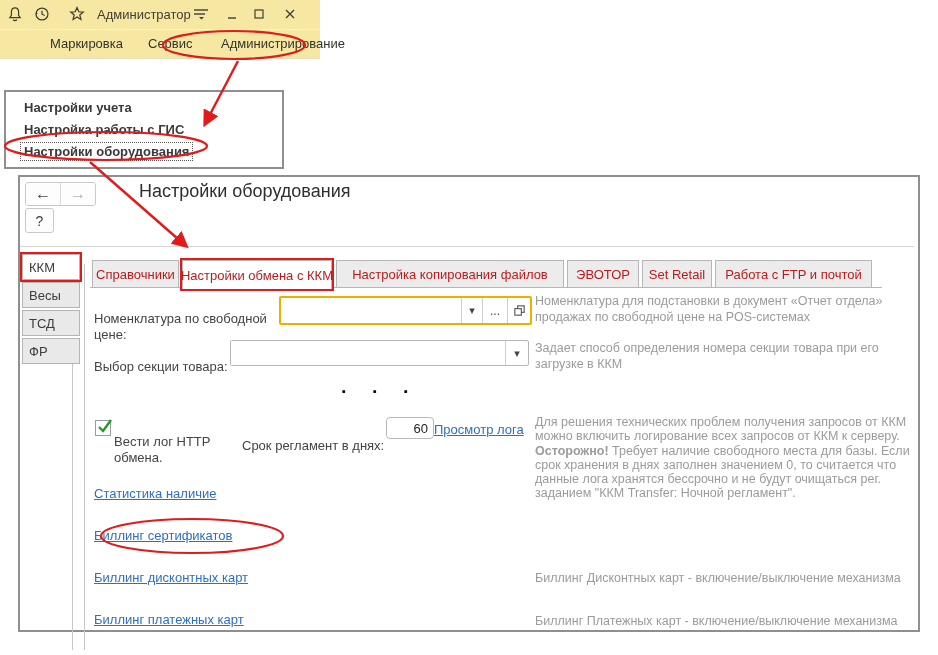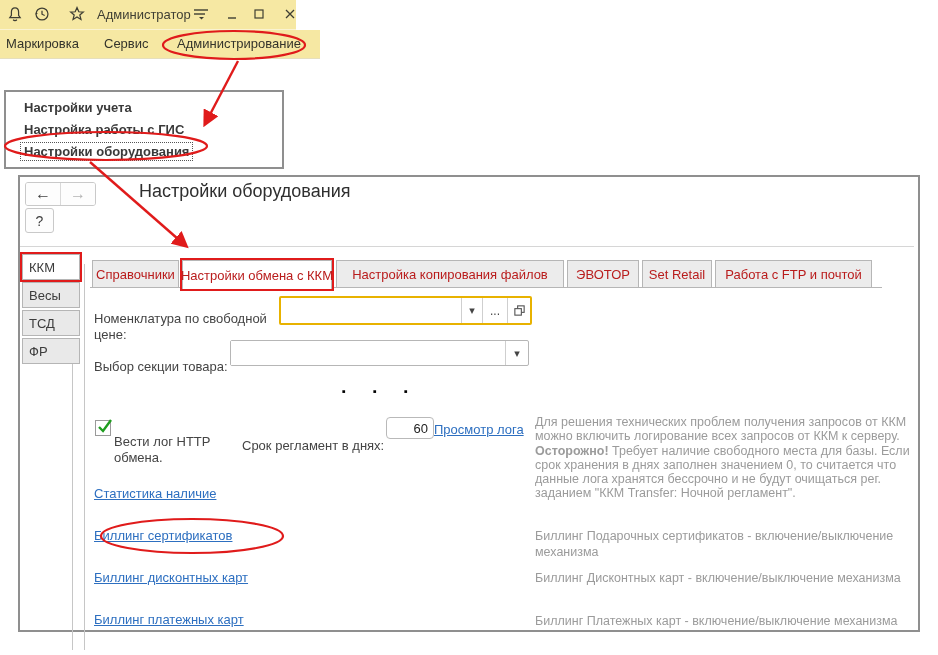--- a/index.html
+++ b/index.html
@@ -1,27 +1,27 @@
 <!DOCTYPE html>
 <html><head>
 <meta charset="utf-8">
 <style>
   html,body{margin:0;padding:0;background:#fff;}
   #screen{position:relative;width:938px;height:655px;background:#fff;
     font-family:"Liberation Sans",sans-serif;color:#3c3c3c;overflow:hidden;}
   .abs{position:absolute;}
 
   
-  #titlebar{left:0;top:0;width:296px;height:29px;background:#f6e8a3;border-bottom:1px solid #faf3d2;}
+  #titlebar{left:0;top:0;width:320px;height:29px;background:#f6e8a3;border-bottom:1px solid #faf3d2;}
   #menubar{left:0;top:30px;width:320px;height:28px;background:#f6e8a3;border-bottom:1px solid #e6dfbd;}
   .tb-icon{position:absolute;top:5px;width:18px;height:18px;}
   .tb-icon svg{display:block;}
   #user-label{position:absolute;left:97px;top:7px;font-size:13px;color:#3e3e33;}
   .winctl{position:absolute;top:4px;width:20px;height:20px;display:flex;align-items:center;justify-content:center;}
-  .menu-item{position:absolute;top:6px;font-size:13px;color:#33332b;cursor:default;}
+  .menu-item{position:absolute;top:6px;font-size:13px;color:#33332b;cursor:default;margin-left:44px;}
 
   
   #dropdown{left:4px;top:90px;width:276px;height:75px;background:#fff;border:2px solid #8f8f8f;}
   .dd-item{position:absolute;left:18px;font-size:13px;font-weight:bold;color:#3a3a3a;white-space:nowrap;}
   .dd-focus{border:1px dotted #555;padding:1px 3px;margin-left:-4px;}
 
   
   #mainwin{left:18px;top:175px;width:898px;height:453px;background:#fff;border:2px solid #8f8f8f;}
   #navgroup{left:5px;top:5px;display:flex;border:1px solid #c9c9c9;border-radius:3px;overflow:hidden;background:#fdfdfd;}
   .navbtn{width:34px;height:22px;display:flex;align-items:center;justify-content:center;font-size:16px;background:#fdfdfd;}
@@ -156,26 +156,28 @@
       <input value="" style="">
       <span class="fbtn" style="width:20px">▾</span>
       <span class="fbtn" style="width:24px;font-size:12px">...</span>
       <span class="fbtn" style="width:22px">
         <svg width="13" height="13" viewBox="0 0 14 14" fill="none" stroke="#555" stroke-width="1.2">
           <rect x="5" y="2" width="7" height="7" fill="#fff"></rect>
           <rect x="2" y="5" width="7" height="7" fill="#fff"></rect>
         </svg>
       </span>
     </div>
+    <div class="fdesc abs" style="left:515px;top:116px;width:380px">Номенклатура для подстановки в документ «Отчет отдела» продажах по свободной цене на POS-системах</div>
 
     <div class="flabel abs" style="left:74px;top:166px;width:180px">Выбор секции товара:</div>
     <div id="field-sec" class="field abs">
       <input value="" style="">
       <span class="fbtn" style="width:22px">▾</span>
     </div>
+    <div class="fdesc abs" style="left:515px;top:163px;width:380px">Задает способ определения номера секции товара при его загрузке в ККМ</div>
 
     <div id="dots" class="abs">▪ ▪ ▪</div>
 
     <div id="cb-box" class="abs">
       <svg width="18" height="18" viewBox="0 0 18 18">
         <path d="M3 10 L7 14 L15 3" fill="none" stroke="#1f9d1f" stroke-width="2.4"></path>
       </svg>
     </div>
     <div class="flabel abs" style="left:94px;top:241px;width:110px">Вести лог HTTP обмена.</div>
     <div class="flabel abs" style="left:222px;top:245px;white-space:nowrap">Срок регламент в днях:</div>
@@ -183,21 +185,20 @@
     <span class="link abs" style="left:414px;top:245px">Просмотр лога</span>
     <div class="fdesc abs" style="left:515px;top:238px;width:384px;line-height:14.3px">
       <span>Для решения технических проблем получения запросов от ККМ можно включить логирование всех запросов от ККМ к серверу. </span><span style="font-weight:bold">Осторожно!</span><span> Требует наличие свободного места для базы. Если срок хранения в днях заполнен значением 0, то считается что данные лога хранятся бессрочно и не будут очищаться рег. заданием "ККМ Transfer: Ночной регламент".</span>
     </div>
 
     <span class="link abs" style="left:74px;top:309px">Статистика наличие</span>
     <span class="link abs" style="left:74px;top:351px">Биллинг сертификатов</span>
     <span class="link abs" style="left:74px;top:393px">Биллинг дисконтных карт</span>
     <span class="link abs" style="left:74px;top:435px">Биллинг платежных карт</span>
 
-    <div class="fdesc abs" style="left:515px;top:351px;width:380px">Биллинг Подарочных сертификатов - включение/выключение механизма</div>
     <div class="fdesc abs" style="left:515px;top:393px;width:380px">Биллинг Дисконтных карт - включение/выключение механизма</div>
     <div class="fdesc abs" style="left:515px;top:436px;width:380px">Биллинг Платежных карт - включение/выключение механизма</div>
   </div>
 
   <svg id="overlay" class="abs" width="938" height="655" viewBox="0 0 938 655">
     <defs>
       <marker id="arrowhead" markerWidth="7" markerHeight="7" refX="5.5" refY="3.5" orient="auto">
         <path d="M0,0 L7,3.5 L0,7 Z" fill="#e01b1b"></path>
       </marker>
     </defs>

